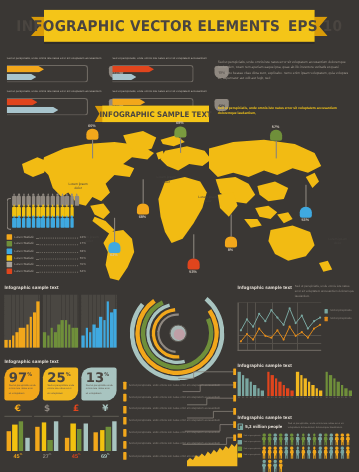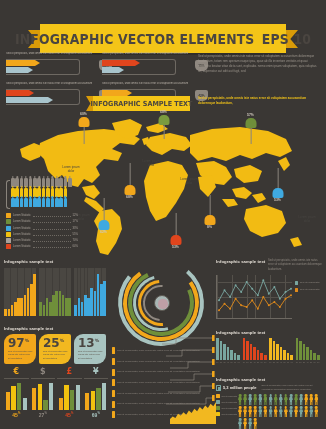--- a/index.html
+++ b/index.html
@@ -6,21 +6,21 @@
   body {
     width: 326px; height: 429px;
     background: #3a3734;
     font-family: "Liberation Sans", sans-serif;
     overflow: hidden;
     position: relative;
   }
   .page { position: relative; width: 326px; height: 429px; }
 
   
-  .ribbon-wrap { position: absolute; left: 0; top: 22px; width: 326px; height: 34px; }
+  .ribbon-wrap { position: absolute; left: 0; top: 7px; width: 326px; height: 34px; }
   .ribbon-tail {
     position: absolute; top: 8px; width: 22px; height: 18px;
     background: #d99b08;
   }
   .ribbon-tail.left { left: 28px; clip-path: polygon(0 0,100% 0,100% 100%,0 100%,35% 50%); }
   .ribbon-tail.right { right: 28px; clip-path: polygon(0 0,100% 0,65% 50%,100% 100%,0 100%); }
   .ribbon {
     position: absolute; left: 40px; top: 2px; width: 246px; height: 29px;
     background: #f4c518;
     display: flex; align-items: center; justify-content: center;

